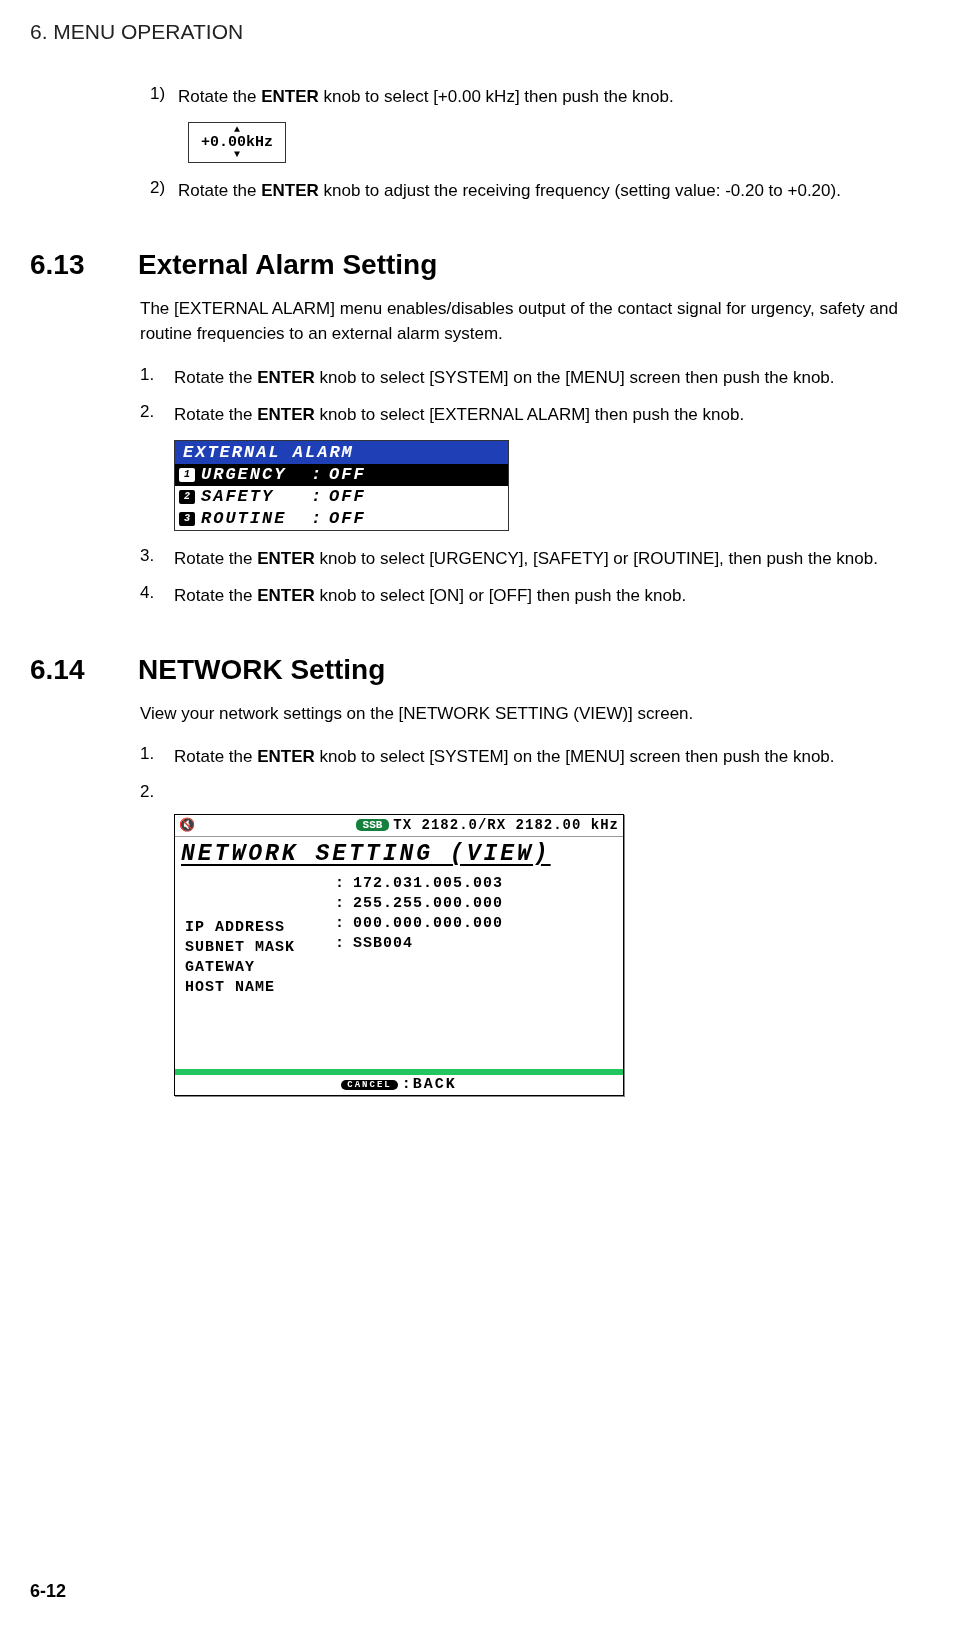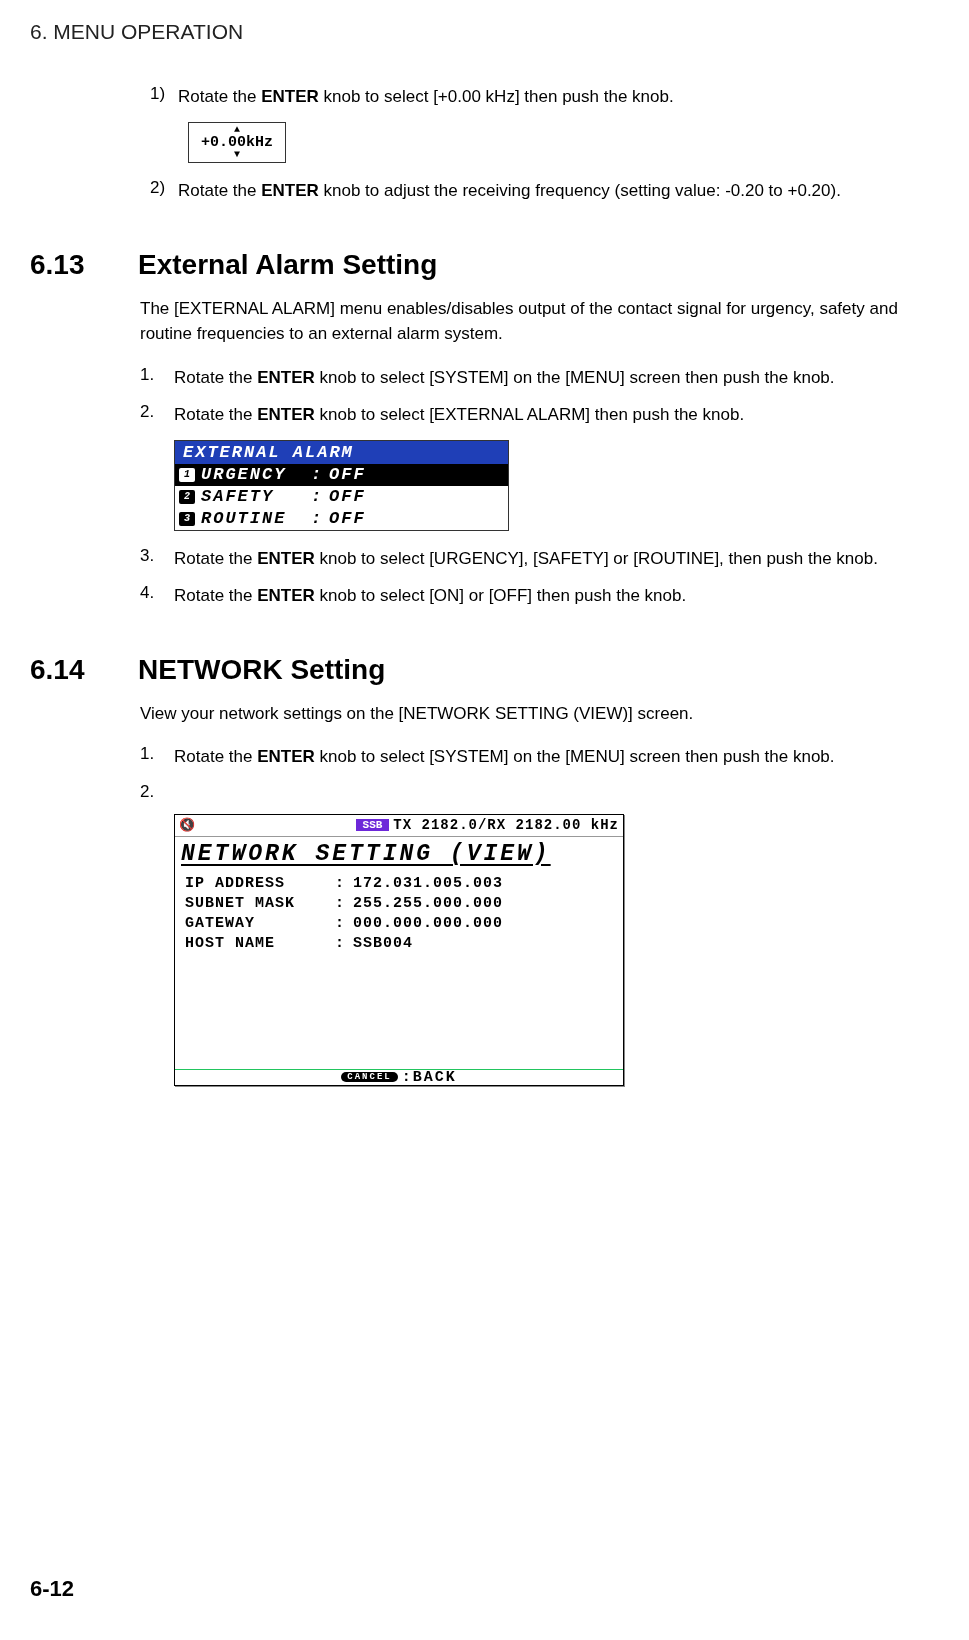--- a/index.html
+++ b/index.html
@@ -50,21 +50,21 @@
     margin-left: -110px;
   }
   h2.section .secnum {
     display: inline-block;
     min-width: 108px;
   }
   .footer {
     position: absolute;
     bottom: 38px;
     left: 30px;
-    font-size: 22px;
+    font-size: 18px;
     font-weight: bold;
   }
   
   .khz-box {
     border: 1px solid #333;
     width: 98px;
     margin: 10px 0 15px 48px;
     text-align: center;
     font-family: "Courier New", monospace;
     font-weight: bold;
@@ -133,23 +133,23 @@
     border-bottom: 1px solid #999;
     padding: 0 4px;
     font-size: 14px;
     background: #fff;
   }
   .net-statusbar .spk {
     font-size: 13px;
     margin-right: 8px;
   }
   .net-statusbar .ssb {
-    background: #6d28d9;
-    color: #fff;
-    border-radius: 0;
+    background: #15803d;
+    color: #fff;
+    border-radius: 5px;
     padding: 0 7px;
     font-size: 11px;
     margin-left: auto;
     margin-right: 4px;
   }
   .net-statusbar .freq {
     letter-spacing: 1px;
   }
   .net-title {
     font-size: 23px;
@@ -161,25 +161,25 @@
     text-decoration-thickness: 2px;
     text-underline-offset: 4px;
   }
   .net-body {
     padding: 6px 10px 2px 10px;
     font-size: 15px;
     letter-spacing: 1px;
     min-height: 200px;
   }
   .net-line { display:flex; height: 20px; }
-  .net-k { width: 150px; }
+  .net-k { width: 150px; margin-top: 44px; }
   .net-c { width: 18px; }
   .net-foot {
-    border-top: 1px solid #22c55e;
-    height: 16px;
+    border-top: 6px solid #22c55e;
+    height: 26px;
     display: flex;
     align-items: center;
     justify-content: center;
     font-size: 15px;
     letter-spacing: 2px;
   }
   .net-foot .cancel {
     background: #000;
     color: #fff;
     border-radius: 10px;

